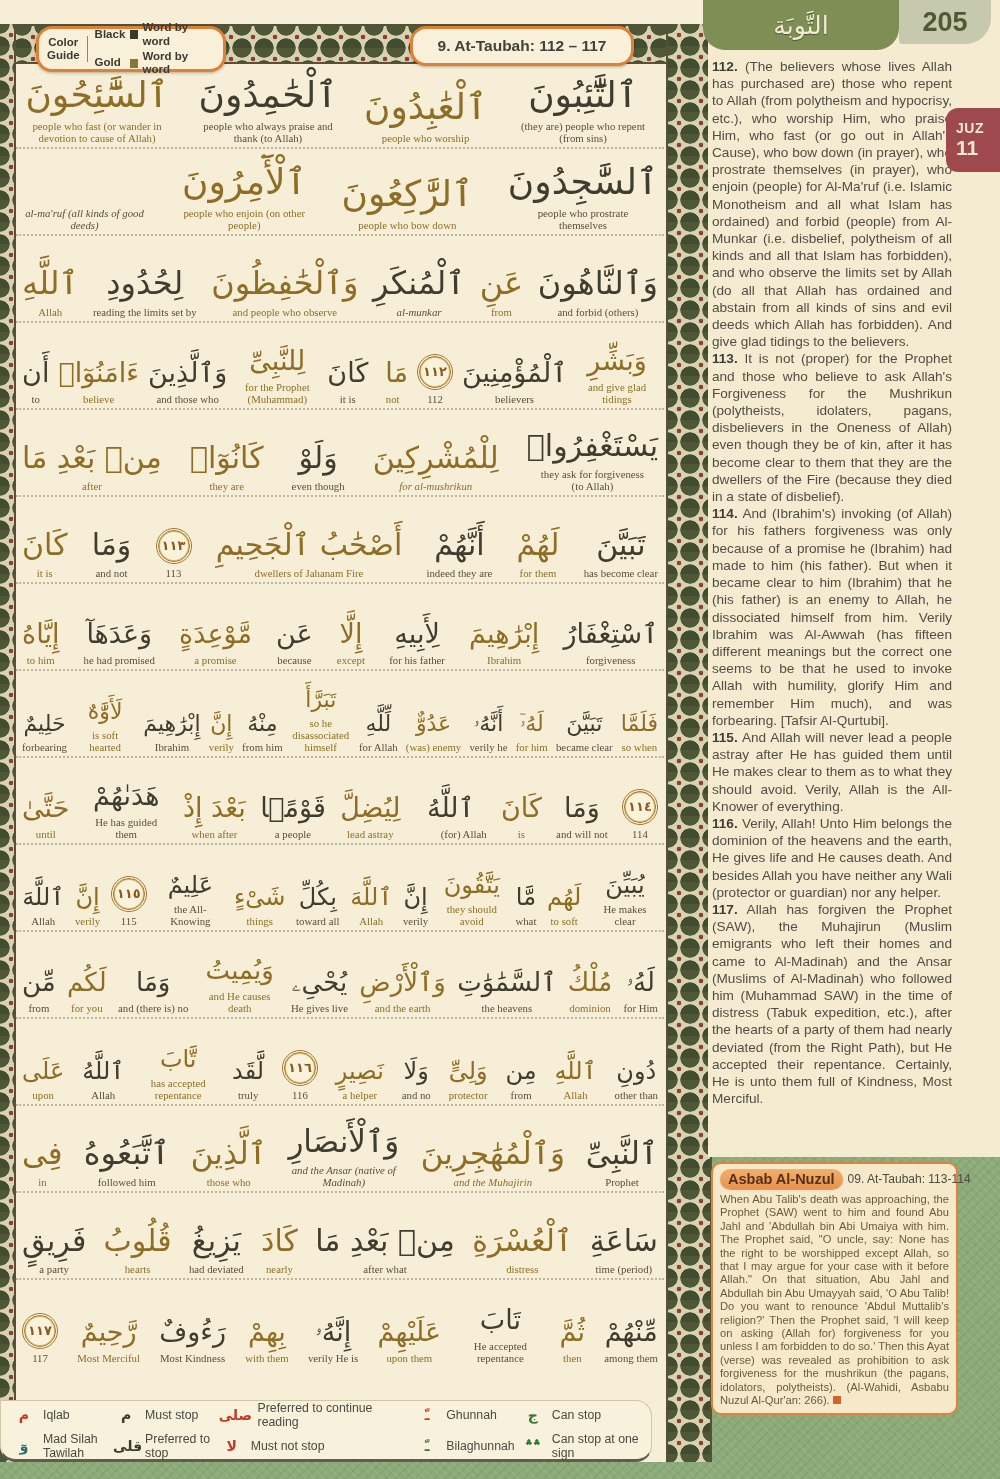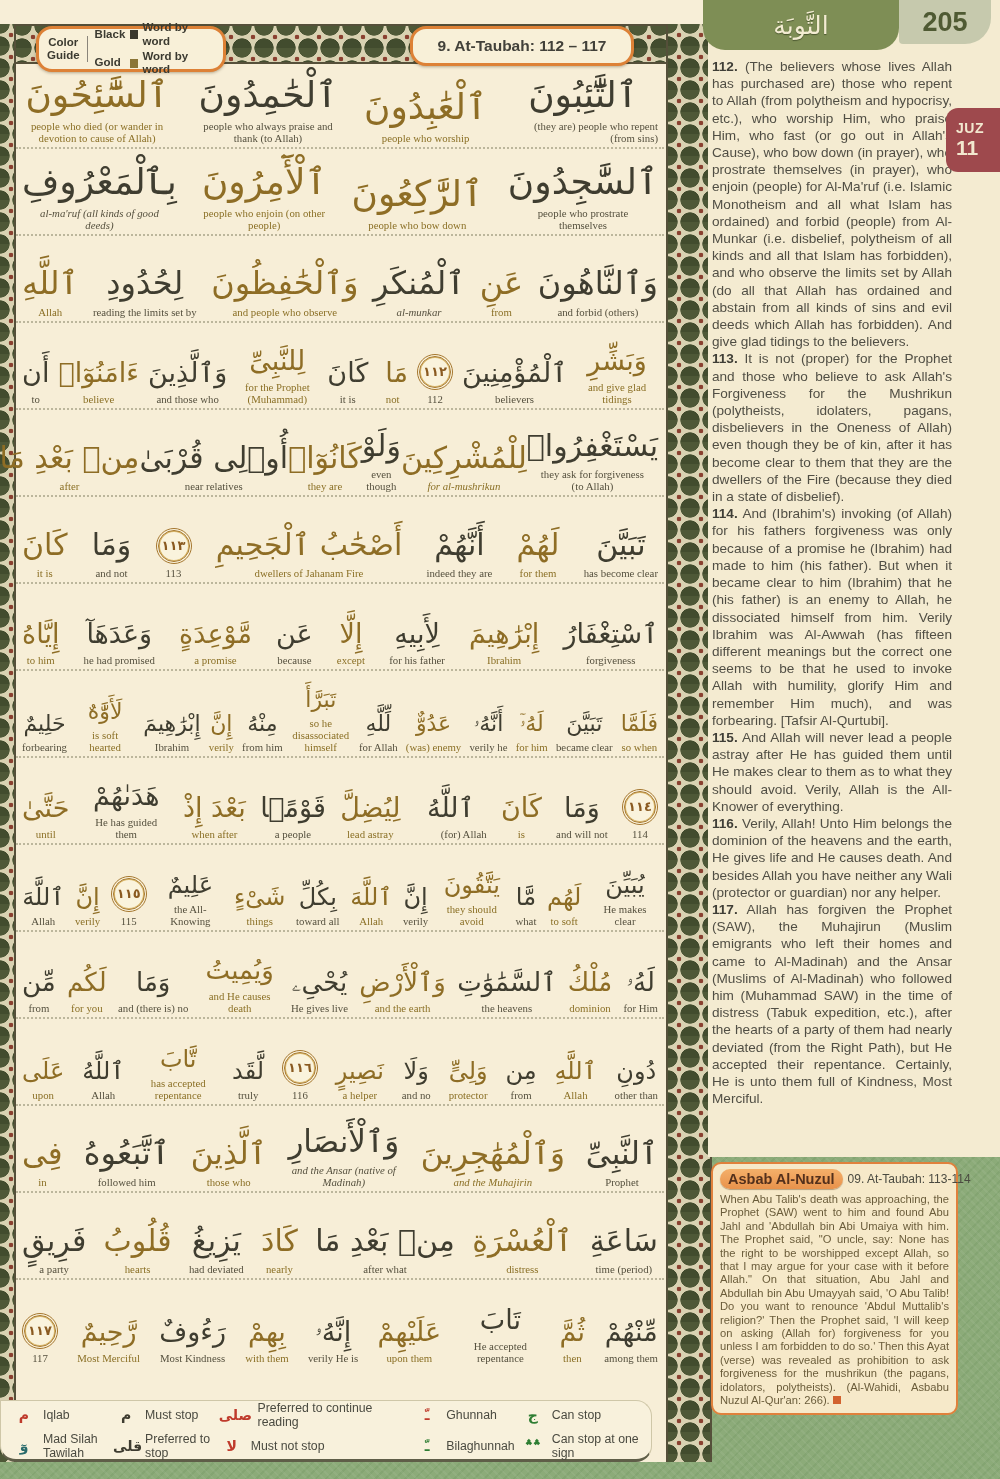--- a/index.html
+++ b/index.html
@@ -95,50 +95,49 @@
   </div>
 
   <div class="pill surah-pill">
     <span>9. At-Taubah: 112 – 117</span>
   </div>
 
   <div class="quran-area" id="quran-area">
       <div class="q-row">
         <div class="word">
           <span class="ar k" style="font-size: 36px;">ٱلتَّٰٓئِبُونَ</span>
-          <span class="en k" style="max-width: 150px; text-align: right;">(they are) people who repent (from sins)</span>
+          <span class="en k" style="max-width: 150px;">(they are) people who repent (from sins)</span>
         </div>
         <div class="word">
           <span class="ar g" style="font-size: 36px;">ٱلْعَٰبِدُونَ</span>
           <span class="en g" style="max-width: 150px;">people who worship</span>
         </div>
         <div class="word">
           <span class="ar k" style="font-size: 36px;">ٱلْحَٰمِدُونَ</span>
           <span class="en k" style="max-width: 150px;">people who always praise and thank (to Allah)</span>
         </div>
         <div class="word">
           <span class="ar g" style="font-size: 36px;">ٱلسَّٰٓئِحُونَ</span>
-          <span class="en g" style="max-width: 150px;">people who died (or wander in devotion to cause of Allah)</span>
+          <span class="en g" style="max-width: 150px;">people who fast (or wander in devotion to cause of Allah)</span>
         </div>
       </div>
       <div class="q-row">
         <div class="word">
           <span class="ar k" style="font-size: 36px;">ٱلسَّٰجِدُونَ</span>
           <span class="en k" style="max-width: 125px;">people who prostrate themselves</span>
         </div>
         <div class="word">
           <span class="ar g" style="font-size: 36px;">ٱلرَّٰكِعُونَ</span>
           <span class="en g" style="max-width: 125px;">people who bow down</span>
         </div>
         <div class="word">
           <span class="ar g" style="font-size: 36px;">ٱلْأَٓمِرُونَ</span>
           <span class="en g" style="max-width: 125px;">people who enjoin (on other people)</span>
         </div>
         <div class="word">
-          <span class="ar k" style="font-size: 36px;">بِٱلْمَعْرُوفِ</span>
           <span class="en k" style="max-width: 125px; font-style: italic;">al-ma'ruf (all kinds of good deeds)</span>
         </div>
       </div>
       <div class="q-row">
         <div class="word">
           <span class="ar k" style="font-size: 32px;">وَٱلنَّاهُونَ</span>
           <span class="en k" style="max-width: 105px;">and forbid (others)</span>
         </div>
         <div class="word">
           <span class="ar g" style="font-size: 32px;">عَنِ</span>
@@ -208,24 +207,20 @@
           <span class="ar g" style="font-size: 30px;">لِلْمُشْرِكِينَ</span>
           <span class="en g" style="max-width: 105px; font-style: italic;">for al-mushrikun</span>
         </div>
         <div class="word">
           <span class="ar k" style="font-size: 30px;">وَلَوْ</span>
           <span class="en k" style="max-width: 105px;">even though</span>
         </div>
         <div class="word">
           <span class="ar g" style="font-size: 30px;">كَانُوٓا۟</span>
           <span class="en g" style="max-width: 105px;">they are</span>
-        </div>
-        <div class="word">
-          <span class="ar k" style="font-size: 30px;">أُو۟لِى قُرْبَىٰ</span>
-          <span class="en k" style="max-width: 105px;">near relatives</span>
         </div>
         <div class="word">
           <span class="ar g" style="font-size: 30px;">مِنۢ بَعْدِ مَا</span>
           <span class="en g" style="max-width: 105px;">after</span>
         </div>
       </div>
       <div class="q-row">
         <div class="word">
           <span class="ar k" style="font-size: 30px;">تَبَيَّنَ</span>
           <span class="en k" style="max-width: 110px;">has become clear</span>

